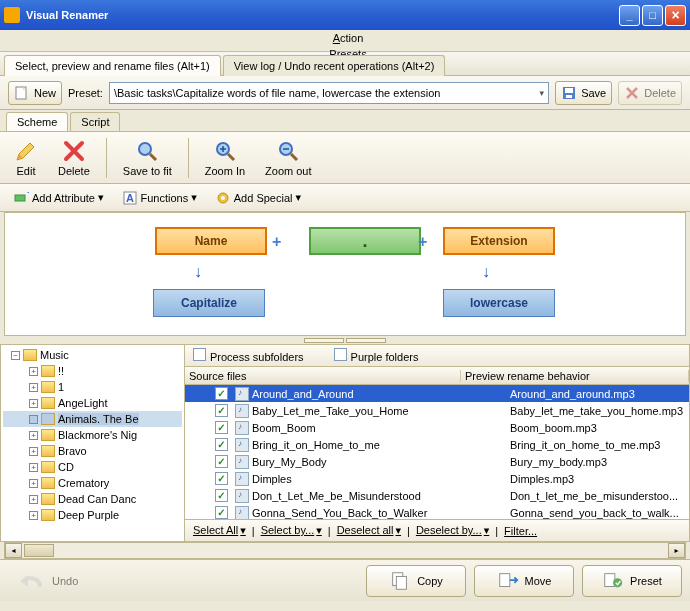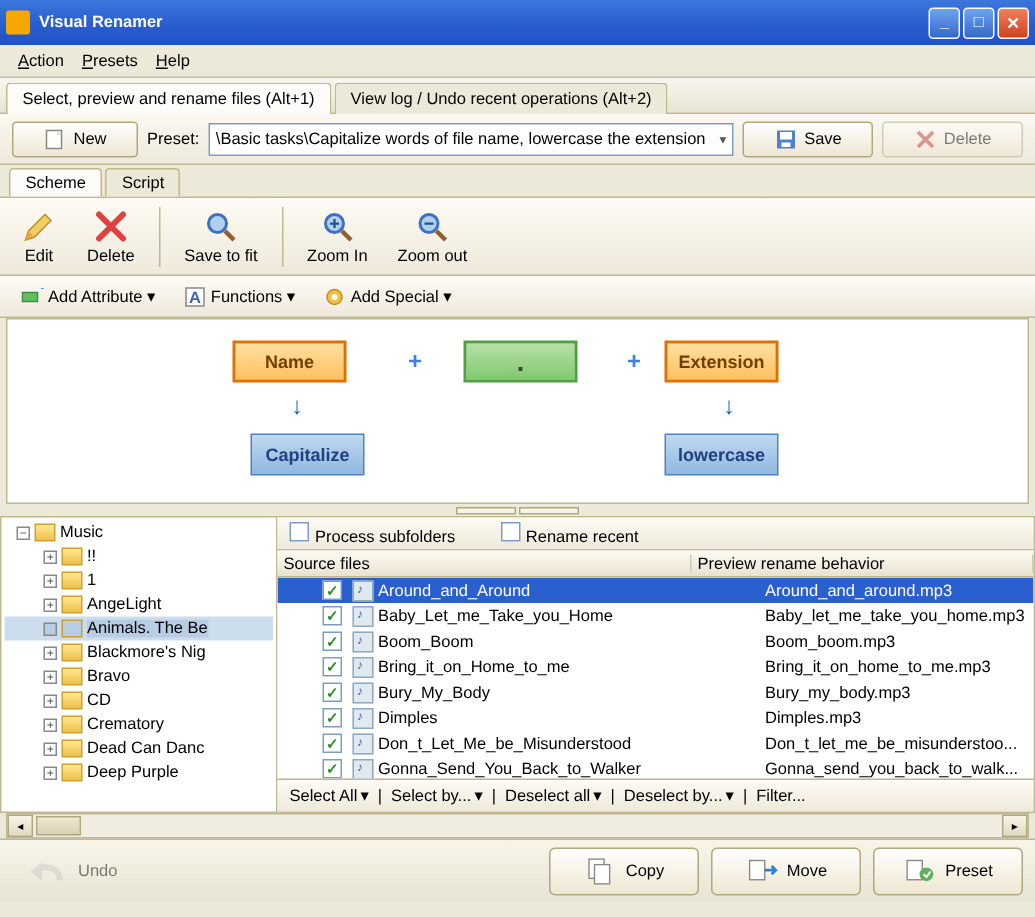--- a/index.html
+++ b/index.html
@@ -3,47 +3,47 @@
 <meta charset="utf-8">
 <style>
 * { box-sizing: border-box; margin: 0; padding: 0; font-family: Tahoma, sans-serif; font-size: 11px; }
 body { background: #ece9d8; width: 690px; height: 611px; overflow: hidden; }
 .titlebar { height: 30px; background: linear-gradient(#3b77dd, #2a5fd0 50%, #1f52c8); display: flex; align-items: center; padding: 0 4px; color: #fff; font-weight: bold; font-size: 13px; }
 .titlebar .appicon { width: 16px; height: 16px; margin-right: 6px; background: #f7a800; border-radius: 2px; }
 .titlebar-spacer { flex: 1; }
 .winbtn { width: 21px; height: 21px; margin-left: 2px; border: 1px solid #fff; border-radius: 3px; display: flex; align-items: center; justify-content: center; font-weight: bold; font-family: Arial; }
 .winbtn.min, .winbtn.max { background: linear-gradient(#6fa3f0, #3468c8); color: #fff; }
 .winbtn.close { background: linear-gradient(#f08060, #d04020); color: #fff; font-size: 14px; }
-.menubar { height: 22px; background: #ece9d8; display: flex; align-items: center; padding-left: 6px; border-bottom: 1px solid #c0c0b0; }
+.menubar { height: 22px; background: #ece9d8; display: flex; align-items: center; padding-left: 6px; border-bottom: 1px solid #c0c0b0; flex-direction: column; }
 .menuitem { padding: 2px 6px; cursor: default; }
 .menuitem u { text-decoration: underline; }
 .tabstrip { height: 24px; display: flex; align-items: flex-end; padding-left: 4px; background: linear-gradient(#f8f6ef, #e8e4d4); border-bottom: 1px solid #c0b890; }
 .tab { padding: 4px 10px; border: 1px solid #c0b890; border-bottom: none; background: #ece9d8; border-radius: 3px 3px 0 0; margin-right: 2px; cursor: default; position: relative; top: 1px; }
 .tab.active { background: #fdfcf8; }
 .presetrow { height: 34px; display: flex; align-items: center; padding: 0 8px; gap: 6px; background: linear-gradient(#faf8f0, #eee9dc); border-bottom: 1px solid #c0b890; }
-.btn { border: 1px solid #b0a880; background: linear-gradient(#fff, #eee6d0); padding: 3px 20px; border-radius: 3px; display: inline-flex; align-items: center; gap: 4px; cursor: default; }
+.btn { border: 1px solid #b0a880; background: linear-gradient(#fff, #eee6d0); padding: 3px 5px; border-radius: 3px; display: inline-flex; align-items: center; gap: 4px; cursor: default; }
 .btn.disabled { opacity: 0.5; }
 .ico { width: 16px; height: 16px; display: inline-block; }
 .presetcombo { flex: 1; height: 22px; border: 1px solid #7f9db9; background: #fff; display: flex; align-items: center; padding: 0 4px; }
 .presetcombo .arrow { margin-left: auto; font-size: 9px; color: #555; }
 .subtabstrip { height: 22px; display: flex; align-items: flex-end; padding-left: 6px; background: #ece9d8; border-bottom: 1px solid #c0b890; }
 .subtab { padding: 3px 10px; border: 1px solid #c0b890; border-bottom: none; background: #ece9d8; border-radius: 3px 3px 0 0; margin-right: 2px; }
 .subtab.active { background: #fdfcf8; }
 .toolbar { height: 52px; display: flex; align-items: center; padding: 0 6px; gap: 4px; background: linear-gradient(#fdfbf4, #efe9db); border-bottom: 1px solid #c0b890; }
 .toolbtn { display: flex; flex-direction: column; align-items: center; padding: 2px 8px; cursor: default; }
 .toolbtn .bigico { width: 24px; height: 24px; margin-bottom: 2px; }
 .tsep { width: 1px; height: 40px; background: #c0b890; margin: 0 4px; }
 .attrbar { height: 28px; display: flex; align-items: center; padding: 0 6px; gap: 4px; background: linear-gradient(#fdfbf4, #efe9db); border-bottom: 1px solid #c0b890; }
 .dropbtn { display: inline-flex; align-items: center; gap: 3px; padding: 2px 6px; border: 1px solid transparent; cursor: default; }
 .canvas { height: 124px; background: #fff; border: 1px solid #c0b890; margin: 0 4px; position: relative; }
-.block { position: absolute; width: 76px; height: 28px; display: flex; align-items: center; justify-content: center; font-weight: bold; font-size: 12px; }
+.block { position: absolute; width: 112px; height: 28px; display: flex; align-items: center; justify-content: center; font-weight: bold; font-size: 12px; }
 .block.name { left: 150px; top: 14px; background: linear-gradient(#ffe0a0, #ffc060); border: 2px solid #e07000; color: #704000; }
 .block.dot { left: 304px; top: 14px; background: linear-gradient(#b8e0a8, #80c870); border: 2px solid #50a040; color: #305020; font-size: 18px; }
 .block.ext { left: 438px; top: 14px; background: linear-gradient(#ffe0a0, #ffc060); border: 2px solid #e07000; color: #704000; }
-.block.cap { left: 162px; top: 76px; background: linear-gradient(#c0d8f0, #90b8e0); border: 1px solid #5080c0; color: #204080; }
+.block.cap { left: 148px; top: 76px; background: linear-gradient(#c0d8f0, #90b8e0); border: 1px solid #5080c0; color: #204080; }
 .block.low { left: 438px; top: 76px; background: linear-gradient(#c0d8f0, #90b8e0); border: 1px solid #5080c0; color: #204080; }
 .plus { position: absolute; top: 20px; font-size: 16px; font-weight: bold; color: #4080e0; }
 .p1 { left: 267px; } .p2 { left: 413px; }
 .darrow { position: absolute; top: 50px; font-size: 16px; color: #2060c0; }
 .a1 { left: 189px; } .a2 { left: 477px; }
 .splitter { height: 8px; background: #ece9d8; display: flex; align-items: center; justify-content: center; gap: 2px; }
 .splitter .grip { width: 40px; height: 5px; border: 1px solid #b0a880; background: #f8f4e8; }
 .lowerpane { display: flex; height: 198px; }
 .tree { width: 185px; background: #fff; border: 1px solid #c0b890; overflow: hidden; padding: 2px; }
 .treenode { display: flex; align-items: center; height: 16px; white-space: nowrap; }
@@ -61,21 +61,21 @@
 .listhdr .hc.c2 { flex: 1; }
 .filelist { flex: 1; background: #fff; overflow: hidden; }
 .filerow { height: 17px; display: flex; align-items: center; padding-left: 28px; }
 .filerow.sel { background: #2a5fd0; color: #fff; }
 .filerow .chk { margin-left: 2px; }
 .filerow .fico { width: 14px; height: 14px; background: #e0e8f0; border: 1px solid #90a8c0; margin: 0 3px; position: relative; }
 .filerow .fico::after { content: '♪'; position: absolute; font-size: 8px; color: #4060a0; left: 2px; top: 0; }
 .filerow .fname { width: 258px; white-space: nowrap; overflow: hidden; }
 .filerow .fpreview { flex: 1; white-space: nowrap; overflow: hidden; }
 .filterbar { height: 22px; display: flex; align-items: center; background: linear-gradient(#fdfbf4, #efe9db); border-top: 1px solid #c0b890; padding-left: 4px; gap: 2px; }
-.filterbar .fitem { padding: 2px 4px; display: inline-flex; align-items: flex-end; gap: 2px; }
+.filterbar .fitem { padding: 2px 4px; display: inline-flex; align-items: flex-start; gap: 2px; text-decoration: underline; }
 .hscroll { height: 17px; background: #f0ece0; border: 1px solid #c0b890; margin: 0 4px; display: flex; align-items: center; }
 .hscroll .sbtn { width: 17px; height: 15px; background: linear-gradient(#f8f4e8, #e0d8c0); border: 1px solid #b0a880; font-size: 8px; display:flex; align-items:center; justify-content:center;}
 .hscroll .thumb { width: 30px; height: 13px; background: linear-gradient(#f0e8d0, #d8d0b0); border: 1px solid #b0a880; margin-left: 2px; }
 .bottombar { height: 42px; display: flex; align-items: center; padding: 0 8px; gap: 8px; background: linear-gradient(#f8f4e8, #e8e4d4); border-top: 1px solid #c0b890; }
 .bottombar .spacer { flex: 1; }
 .bigbtn { width: 100px; height: 32px; border: 1px solid #b0a880; background: linear-gradient(#fff, #eee6d0); border-radius: 4px; display: flex; align-items: center; justify-content: center; gap: 6px; cursor: default; }
 .bigbtn .bico { width: 22px; height: 22px; }
 .undobtn { display: flex; align-items: center; gap: 6px; padding: 4px 10px; opacity: 0.5; }
 svg { display: block; }
 </style>
@@ -297,21 +297,21 @@
       </div>
       <div class="treenode " style="padding-left:26px">
         <span class="box">+</span>
         <span class="folder"></span>
         <span>Deep Purple</span>
       </div>
     </div>
   <div class="rightpane">
     <div class="optrow">
       <label><span class="chk"></span><span>Process subfolders</span></label>
-      <label><span class="chk"></span><span>Rename recent</span></label>
+      <label><span class="chk"></span><span>Purple folders</span></label>
     </div>
     <div class="listhdr">
       <div class="hc c1">Source files</div>
       <div class="hc c2">Preview rename behavior</div>
     </div>
     <div class="filelist" id="filelist">
         <div class="filerow sel">
           <span class="chk checked"></span>
           <span class="fico"></span>
           <span class="fname">Around_and_Around</span>

